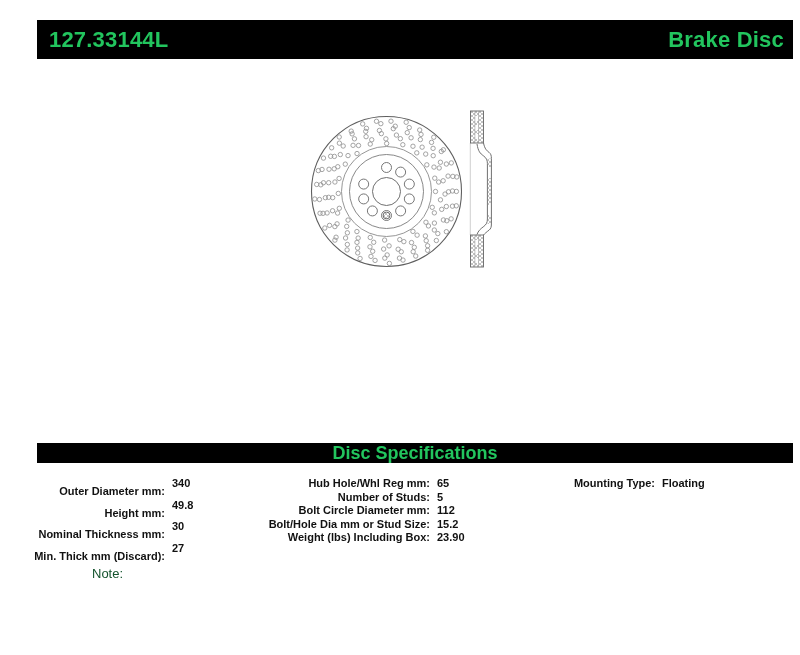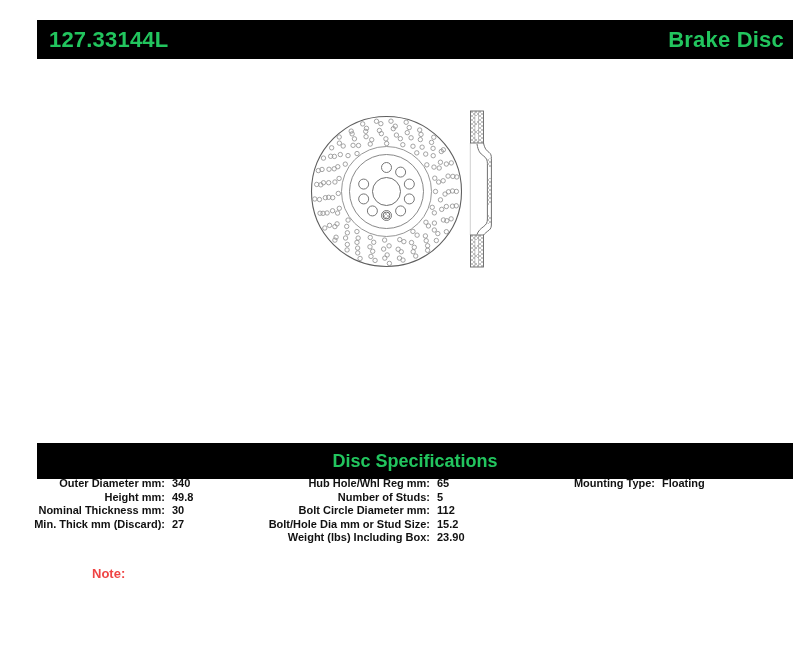--- a/index.html
+++ b/index.html
@@ -3,34 +3,34 @@
 <meta charset="utf-8">
 <style>
   html,body{margin:0;padding:0;background:#ffffff;}
   body{font-family:"Liberation Sans", sans-serif; -webkit-font-smoothing:antialiased;}
   #page{position:relative;width:800px;height:655px;background:#ffffff;overflow:hidden;}
 
   .bar{position:absolute;left:37px;width:756px;background:#000;color:#22c55e;
        display:flex;align-items:center;box-sizing:border-box;}
   #titlebar{top:20px;height:39px;justify-content:space-between;padding:0 9px 0 12px;}
   #titlebar .t{font-size:22px;font-weight:bold;letter-spacing:0.2px;line-height:1;}
-  #specbar{top:443px;height:36px;justify-content:center;}
+  #specbar{top:443px;height:20px;justify-content:center;}
   #specbar .t{font-size:18px;font-weight:bold;line-height:1;}
 
   #drawing{position:absolute;left:0;top:0;width:800px;height:440px;}
 
   .spec-col{position:absolute;top:477px;color:#111;}
   .spec-row{display:flex;font-size:11px;font-weight:bold;line-height:13.5px;white-space:nowrap;}
   .spec-label{text-align:right;white-space:nowrap;}
   .spec-value{margin-left:7px;white-space:nowrap;}
-  #col1{left:20px;} #col1 .spec-label{width:145px;}
+  #col1{left:20px;} #col1 .spec-label{width:145px;margin-top:8px;}
   #col2{left:250px;} #col2 .spec-label{width:180px;}
   #col3{left:500px;} #col3 .spec-label{width:155px;}
 
-  #note{position:absolute;left:92px;top:566px;font-size:13px;font-weight:bold;color:#ef4444;}
+  #note{position:absolute;left:92px;top:566px;font-size:13px;font-weight:normal;color:#14532d;}
 </style>
 </head>
 <body>
 
 <div id="page">
 
   <div class="bar" id="titlebar">
     <span class="t">127.33144L</span>
     <span class="t">Brake Disc</span>
   </div>

